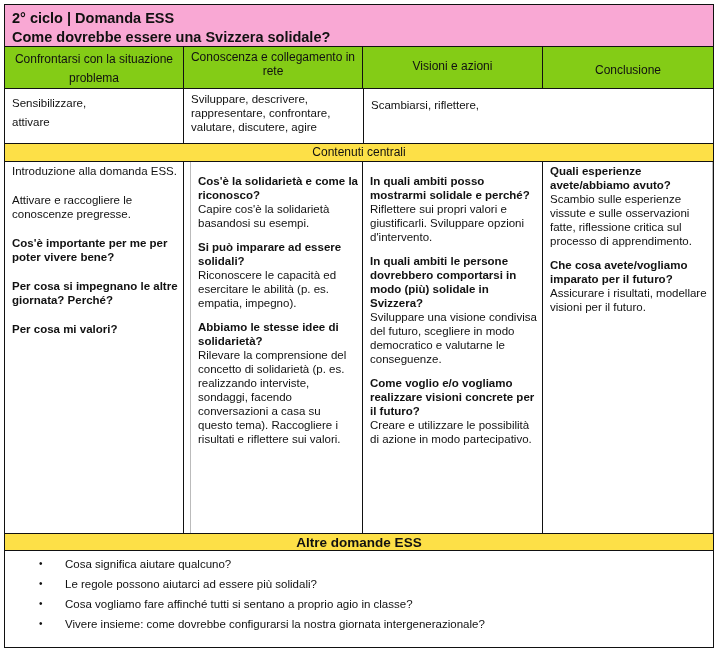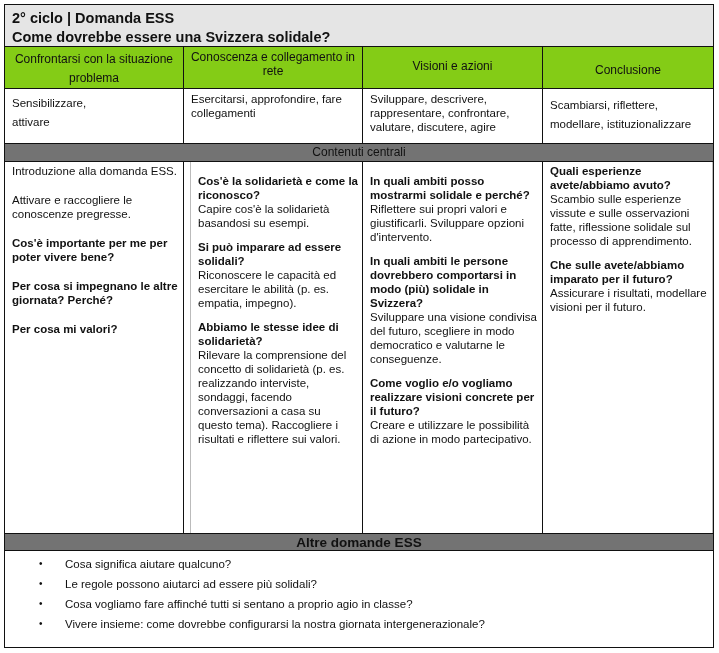--- a/index.html
+++ b/index.html
@@ -1,39 +1,39 @@
 <!DOCTYPE html>
 <html><head>
   <meta charset="utf-8">
   <style>
     html, body { margin: 0; padding: 0; background: #ffffff; }
     body { width: 719px; height: 653px; position: relative; overflow: hidden;
       font-family: "Liberation Sans", sans-serif; color: #111; }
     .doc { position: absolute; left: 4px; top: 4px; width: 710px; height: 644px;
       border: 1.5px solid #111; box-sizing: border-box; }
     .title-block { position: absolute; left: 0; top: 0; width: 100%; height: 42px;
-      background: #e5e5e5; border-bottom: 1.5px solid #111; box-sizing: border-box;
+      background: #f9a8d4; border-bottom: 1.5px solid #111; box-sizing: border-box;
       padding: 4px 0 0 7px; }
     .title-line { font-size: 14.5px; font-weight: bold; line-height: 19px; white-space: nowrap; }
     .row { position: absolute; left: 0; width: 100%; display: flex; box-sizing: border-box; }
     .cell { box-sizing: border-box; border-right: 1px solid #111; overflow: hidden; }
     .cell:last-child { border-right: none; }
     .c1 { width: 179px; } .c2 { width: 179px; } .c3 { width: 180px; } .c4 { flex: 1; }
     .hdr { top: 42px; height: 42px; background: #84cc16; border-bottom: 1.5px solid #111; }
     .hdr .cell { display: flex; align-items: center; justify-content: center; text-align: center;
       font-size: 12px; line-height: 19px; padding: 0 4px; }
     .hdr .c2 { line-height: 14px; align-items: flex-start; padding-top: 3px; }
     .hdr .c1 { padding-top: 2px; }
     .hdr .c3 { align-items: flex-start; padding-top: 10px; text-align: right; }
     .hdr .c4 { padding-top: 6px; }
     .verbs { top: 84px; height: 55px; border-bottom: 1.5px solid #111; }
     .verbs .cell { font-size: 11.5px; padding: 3px 4px 0 7px; line-height: 14px; }
     .verbs .c1 { line-height: 19px; padding-top: 5px; }
     .verbs .c4 { line-height: 19px; padding-top: 7px; }
-    .section-bar { position: absolute; left: 0; width: 100%; background: #737373;
+    .section-bar { position: absolute; left: 0; width: 100%; background: #fde047;
       text-align: center; box-sizing: border-box; }
     .central-bar { top: 139px; height: 18px; font-size: 12px; line-height: 17px;
       border-bottom: 1.5px solid #111; }
     .content { top: 157px; height: 372px; border-bottom: 1.5px solid #111; }
     .content .cell { font-size: 11.5px; line-height: 14px; padding: 2px 4px 0 7px;
       border-right: 1px solid #bbb; }
     .content .c1 { border-right: 1px solid #111; }
     .content .c2 { border-left: 1px solid #bbb; margin-left: 6px; width: 173px; border-right: 1px solid #111; padding-top: 12px; }
     .content .c3 { padding-top: 12px; border-right: 1px solid #111; }
     .content .c4 { padding-top: 2px; }
@@ -60,25 +60,23 @@
     <div class="cell c2">Conoscenza e collegamento in rete</div>
     <div class="cell c3">Visioni e azioni</div>
     <div class="cell c4">Conclusione</div>
   </div>
 
   <div class="row verbs">
     <div class="cell c1">
       <div>Sensibilizzare,</div>
       <div>attivare</div>
     </div>
-    <div class="cell c2">Esercitarsi, approfondire, fare collegamenti</div>
     <div class="cell c3">Sviluppare, descrivere, rappresentare, confrontare, valutare, discutere, agire</div>
     <div class="cell c4">
       <div>Scambiarsi, riflettere,</div>
-      <div>modellare, istituzionalizzare</div>
     </div>
   </div>
 
   <div class="section-bar central-bar">Contenuti centrali</div>
 
   <div class="row content">
     <div class="cell c1">
         <div class="blk">
           <div>Introduzione alla domanda ESS.</div>
         </div>
@@ -119,24 +117,24 @@
           <div>Sviluppare una visione condivisa del futuro, scegliere in modo democratico e valutarne le conseguenze.</div>
         </div>
         <div class="blk">
           <div class="q">Come voglio e/o vogliamo realizzare visioni concrete per il futuro?</div>
           <div>Creare e utilizzare le possibilità di azione in modo partecipativo.</div>
         </div>
       </div>
     <div class="cell c4">
         <div class="blk">
           <div class="q">Quali esperienze avete/abbiamo avuto?</div>
-          <div>Scambio sulle esperienze vissute e sulle osservazioni fatte, riflessione solidale sul processo di apprendimento.</div>
+          <div>Scambio sulle esperienze vissute e sulle osservazioni fatte, riflessione critica sul processo di apprendimento.</div>
         </div>
         <div class="blk">
-          <div class="q">Che sulle avete/abbiamo imparato per il futuro?</div>
+          <div class="q">Che cosa avete/vogliamo imparato per il futuro?</div>
           <div>Assicurare i risultati, modellare visioni per il futuro.</div>
         </div>
       </div>
   </div>
 
   <div class="section-bar altre-bar">Altre domande ESS</div>
 
   <div class="altre-list">
     <div class="altre-item"><span class="bullet">•</span><span>Cosa significa aiutare qualcuno?</span></div>
     <div class="altre-item"><span class="bullet">•</span><span>Le regole possono aiutarci ad essere più solidali?</span></div>

